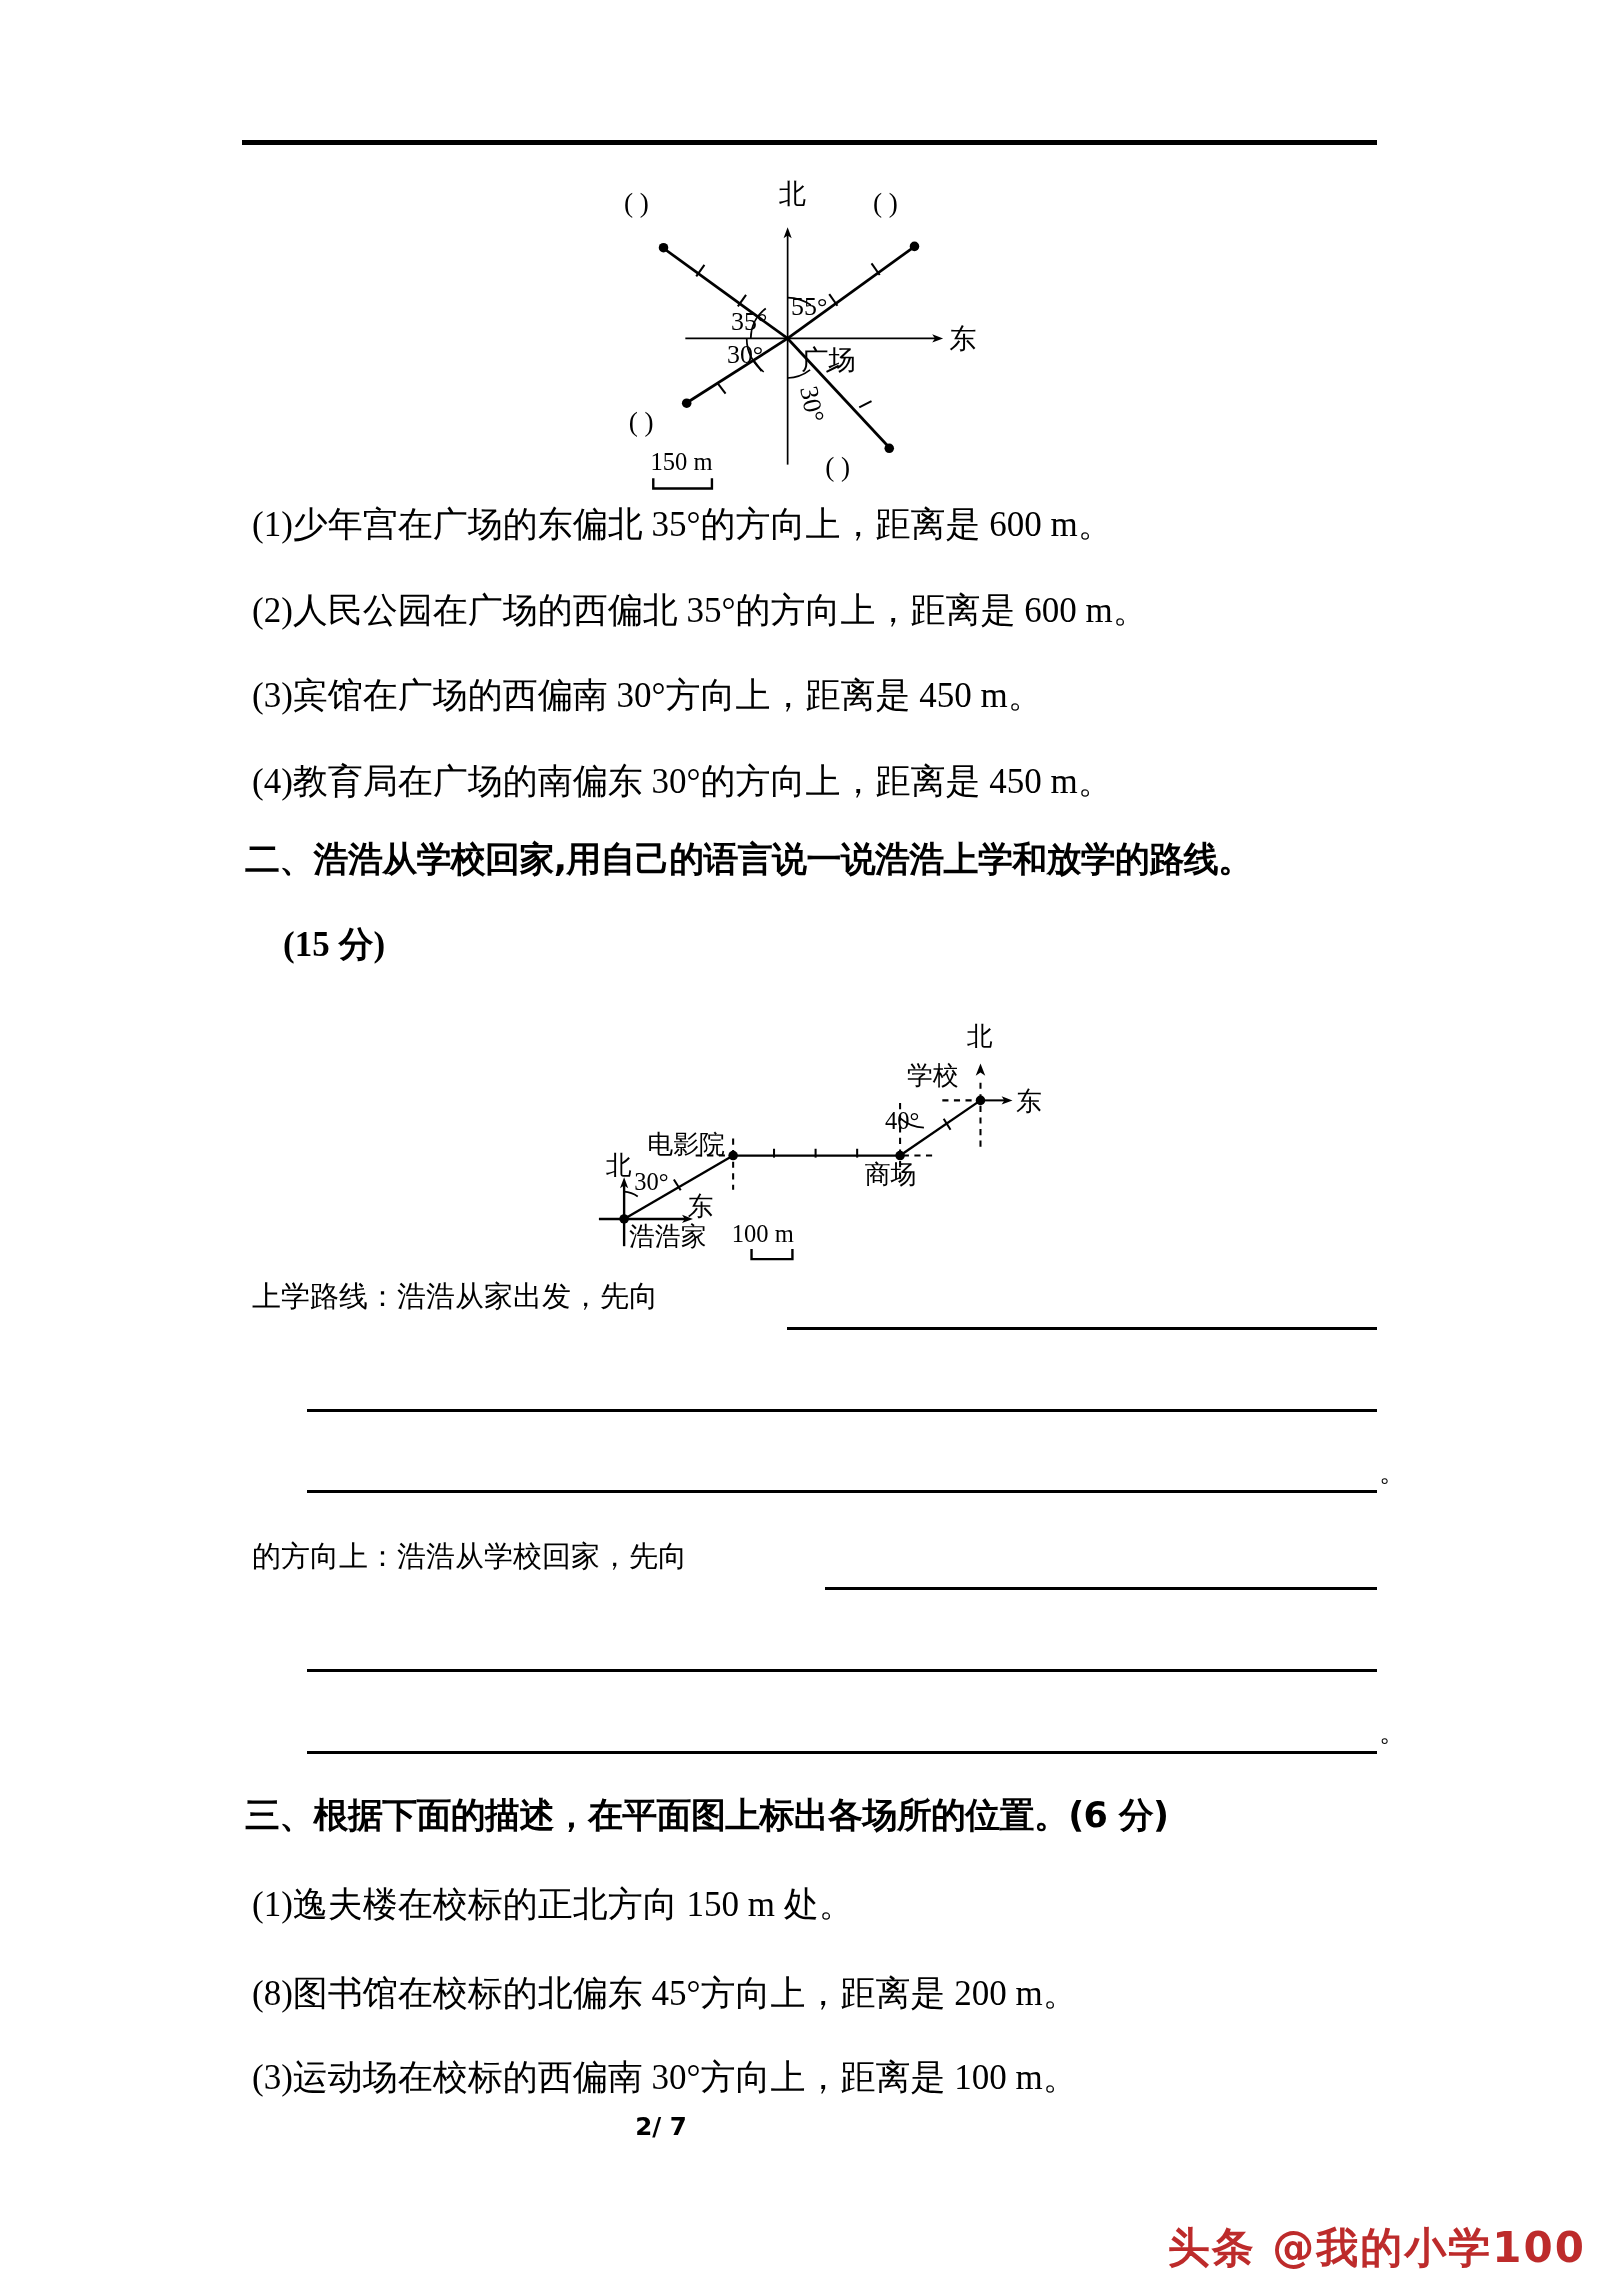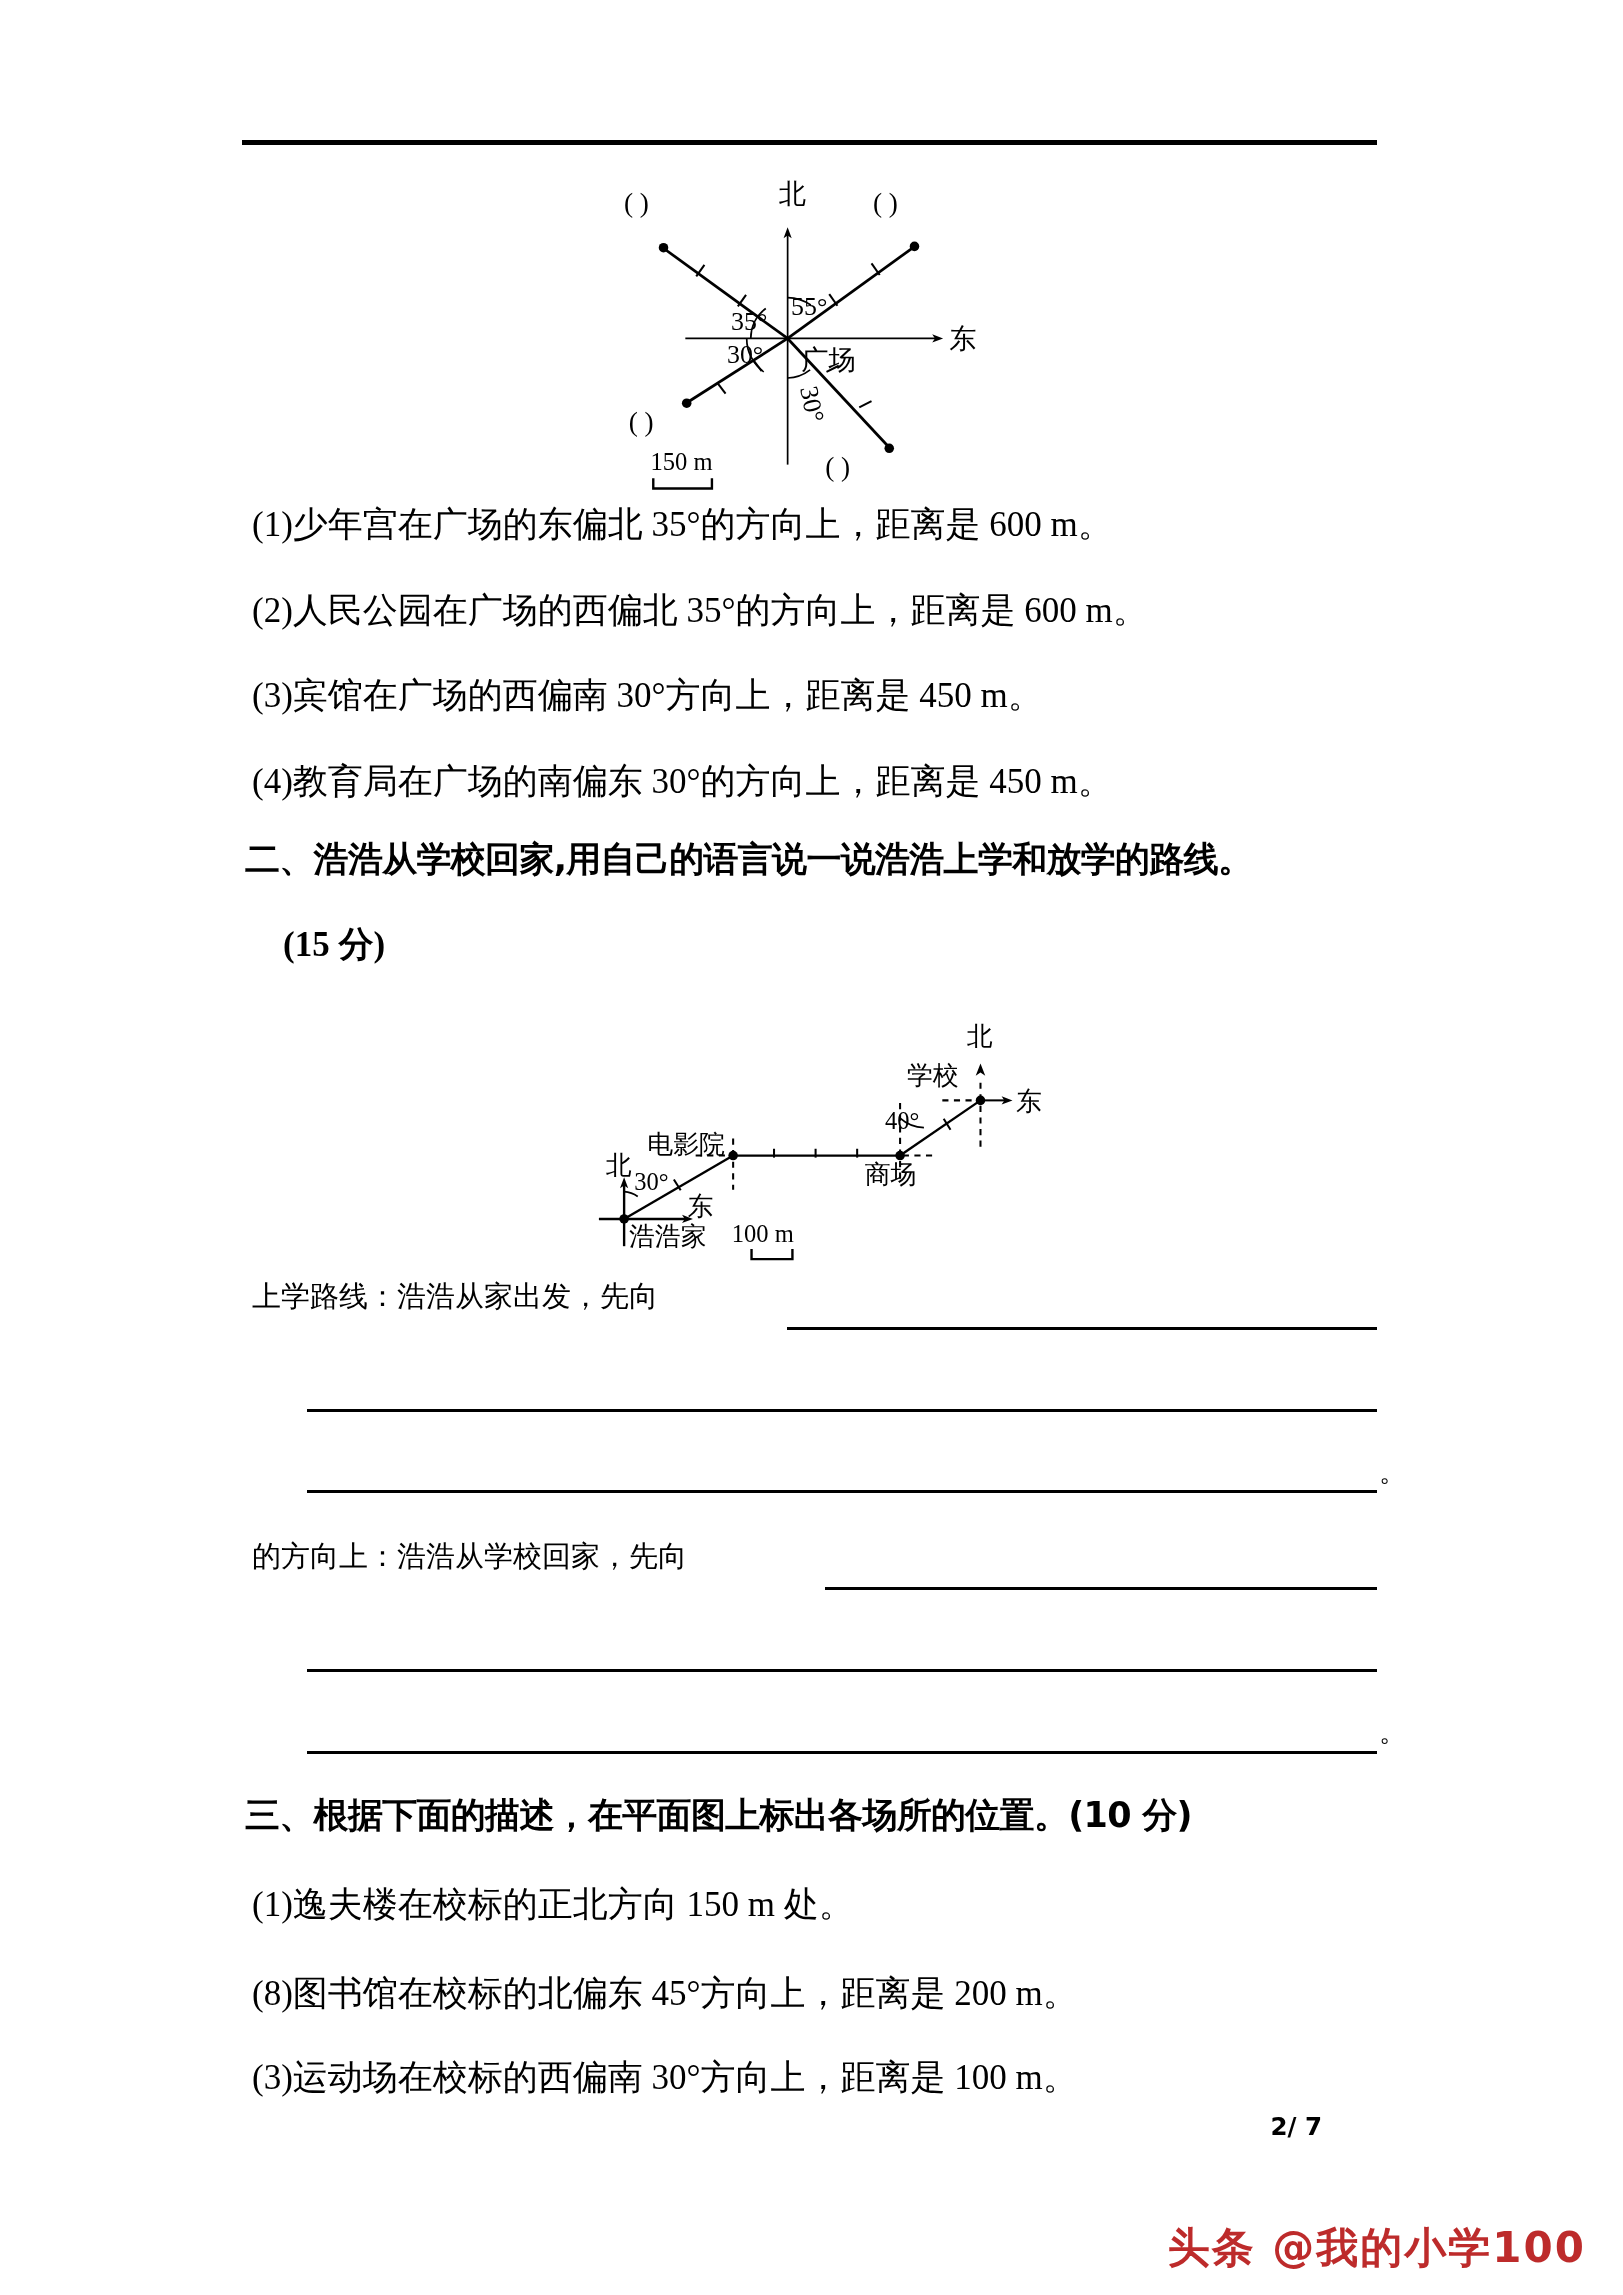--- a/index.html
+++ b/index.html
@@ -76,21 +76,21 @@
     font-size: 27px;
     line-height: 1;
     font-family: "Liberation Serif", "DejaVu Serif", serif;
   }
 
   
   .page-num {
     position: absolute;
     left: 0;
     width: 1322px;
-    text-align: right;
+    text-align: center;
     font-size: 24.5px;
     font-weight: bold;
     font-family: "DejaVu Sans", "Liberation Sans", sans-serif;
   }
 
   
   .watermark {
     position: absolute;
     right: 37px;
     bottom: 19px;
@@ -261,21 +261,21 @@
   <div class="ans-rule" style="left:307px; top:1409px; width:1070px;"></div>
   <div class="ans-rule" style="left:307px; top:1490px; width:1070px;"></div>
   <div class="ans-period" style="left:1379px; top:1459px;">。</div>
 
   <div class="ans-label" style="top:1542px;">的方向上：浩浩从学校回家，先向</div>
   <div class="ans-rule" style="left:825px; top:1587px; width:552px;"></div>
   <div class="ans-rule" style="left:307px; top:1669px; width:1070px;"></div>
   <div class="ans-rule" style="left:307px; top:1751px; width:1070px;"></div>
   <div class="ans-period" style="left:1379px; top:1719px;">。</div>
 
-  <div class="sec-head" style="top:1798px;">三、根据下面的描述，在平面图上标出各场所的位置。(10 分)</div>
+  <div class="sec-head" style="top:1798px;">三、根据下面的描述，在平面图上标出各场所的位置。(6 分)</div>
 
   <div class="qline" style="top:1887px;">(1)逸夫楼在校标的正北方向 150 m 处。</div>
   <div class="qline" style="top:1976px;">(8)图书馆在校标的北偏东 45°方向上，距离是 200 m。</div>
   <div class="qline" style="top:2060px;">(3)运动场在校标的西偏南 30°方向上，距离是 100 m。</div>
 
   <div class="page-num" style="top:2112px;">2/ 7</div>
 
   <div class="watermark">头条 @我的小学100</div>
 
 </div>

